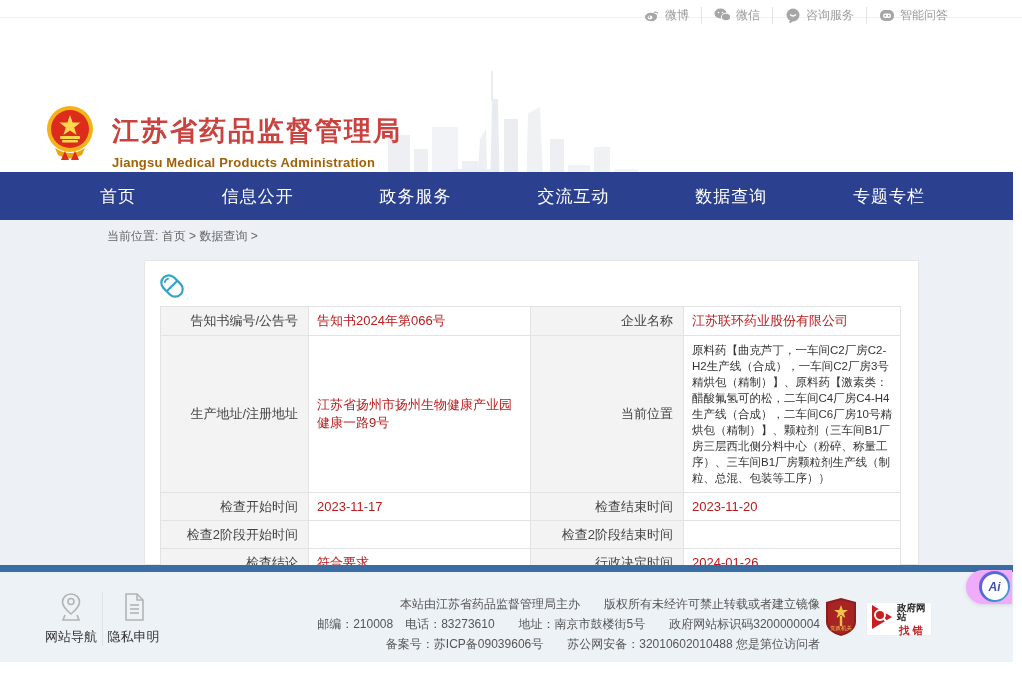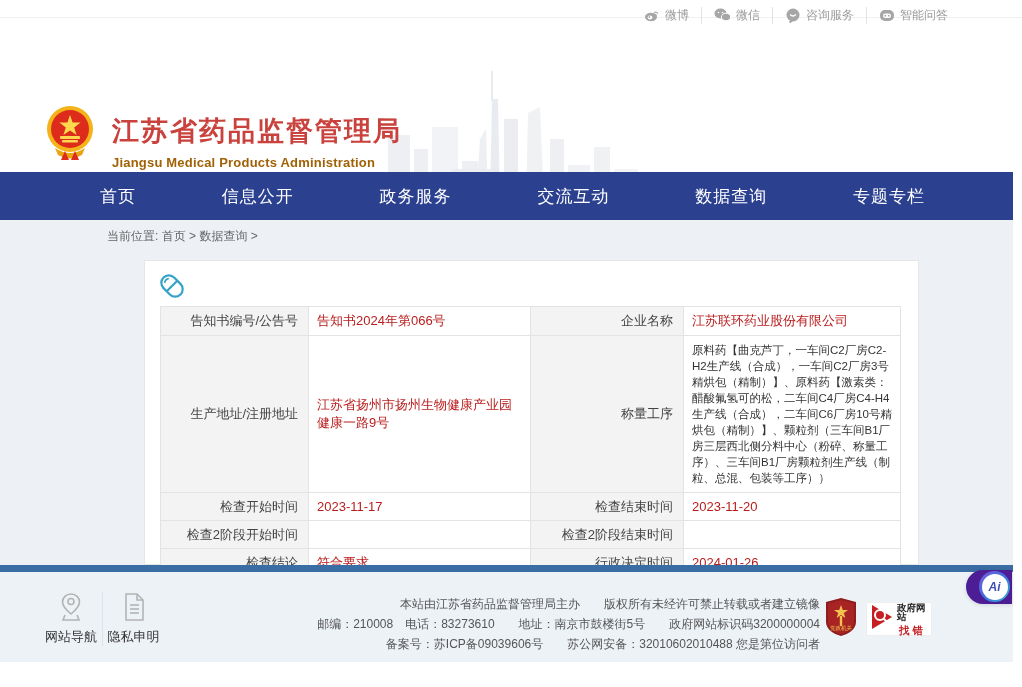--- a/index.html
+++ b/index.html
@@ -56,21 +56,21 @@
 
   .footer-text { position:absolute; left:260px; top:22px; width:560px; text-align:right; font-size:12px; color:#555; line-height:20px; }
   .footer-text div { white-space:nowrap; }
 
   .badges { position:absolute; left:826px; top:26px; display:flex; align-items:center; gap:10px; }
   .gov-check { width:66px; height:34px; background:#fff; border:1px solid #eee; display:flex; align-items:center; padding:2px 3px; gap:3px; cursor:pointer; }
   .gov-check-texts { display:flex; flex-direction:column; align-items:center; line-height:1; }
   .gc-top { font-size:9.5px; font-weight:bold; color:#222; }
   .gc-bottom { font-size:10.5px; font-weight:bold; color:#c51f24; letter-spacing:3px; margin-top:3px; }
 
-  .ai-widget { position:absolute; top:570px; left:966px; width:46px; height:34px; background:#4c1d95; border-radius:17px 0 0 17px; box-shadow:0 1px 4px rgba(0,0,0,0.12); }
+  .ai-widget { position:absolute; top:570px; left:966px; width:46px; height:34px; background:#f0abfc; border-radius:17px 0 0 17px; box-shadow:0 1px 4px rgba(0,0,0,0.12); }
   .ai-circle { position:absolute; right:2px; top:1px; width:31px; height:31px; border-radius:50%; background:linear-gradient(135deg,#7a5cd6,#3f6fe0,#35b6c8); display:flex; align-items:center; justify-content:center; cursor:pointer; }
   .ai-circle-inner { width:26px; height:26px; border-radius:50%; background:#fff; display:flex; align-items:center; justify-content:center; font-size:12px; font-weight:bold; color:#3f51b5; font-style:italic; }
 </style>
 </head>
 <body>
 
 <div id="page">
 
   <div class="topbar">
     <div class="topbar-inner">
@@ -201,21 +201,21 @@
       <tbody>
           <tr class="r1">
         <td class="lbl">告知书编号/公告号</td>
         <td class="val">告知书2024年第066号</td>
         <td class="lbl">企业名称</td>
         <td class="val">江苏联环药业股份有限公司</td>
       </tr>
       <tr class="r2">
         <td class="lbl">生产地址/注册地址</td>
         <td class="val">江苏省扬州市扬州生物健康产业园健康一路9号</td>
-        <td class="lbl">称量工序</td>
+        <td class="lbl">当前位置</td>
         <td class="val-small">原料药【曲克芦丁，一车间C2厂房C2-H2生产线（合成），一车间C2厂房3号精烘包（精制）】、原料药【激素类：醋酸氟氢可的松，二车间C4厂房C4-H4生产线（合成），二车间C6厂房10号精烘包（精制）】、颗粒剂（三车间B1厂房三层西北侧分料中心（粉碎、称量工序）、三车间B1厂房颗粒剂生产线（制粒、总混、包装等工序））</td>
       </tr>
       <tr class="rs">
         <td class="lbl">检查开始时间</td>
         <td class="val">2023-11-17</td>
         <td class="lbl">检查结束时间</td>
         <td class="val">2023-11-20</td>
       </tr>
       <tr class="rs">
         <td class="lbl">检查2阶段开始时间</td>

